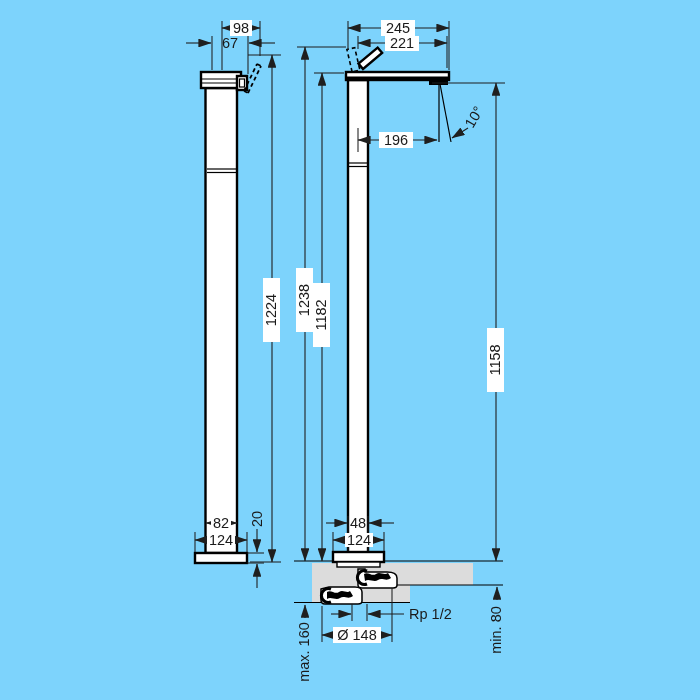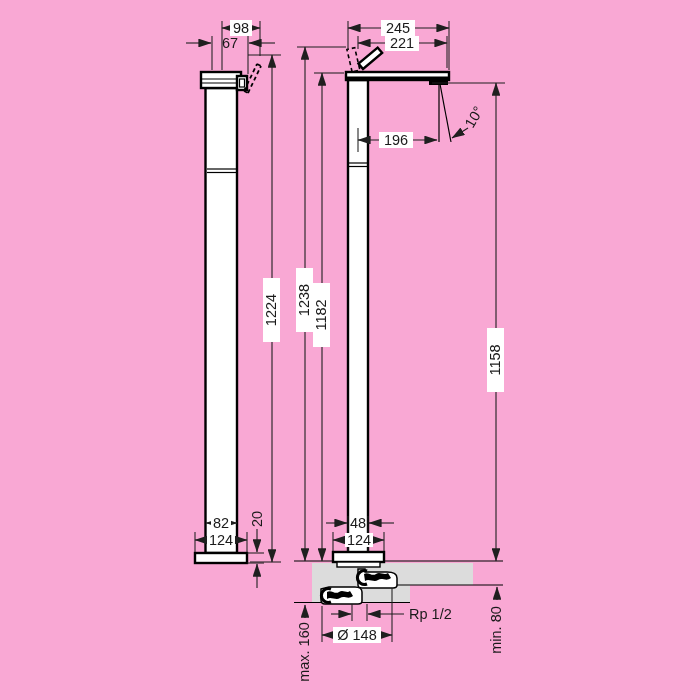--- a/index.html
+++ b/index.html
@@ -1,16 +1,16 @@
 <!DOCTYPE html>
 <html><head>
 <meta charset="utf-8">
 <style>
   html,body{margin:0;padding:0;background:#fff;}
-  #stage{position:relative;width:700px;height:700px;background:#f9a8d4;overflow:hidden;
+  #stage{position:relative;width:700px;height:700px;background:#7dd3fc;overflow:hidden;
          font-family:"Liberation Sans", sans-serif;}
   svg{position:absolute;left:0;top:0;}
   svg text{font-family:"Liberation Sans", sans-serif;font-size:14.5px;fill:#1a1a1a;}
   .outline{fill:#ffffff;stroke:#000;stroke-width:2.4;stroke-linejoin:miter;}
   .thin{stroke:#000;stroke-width:1.2;fill:none;}
   .heavy{stroke:#000;stroke-width:4;fill:none;}
   .dim{stroke:#1f1f1f;stroke-width:1.1;fill:none;}
   .ext{stroke:#1f1f1f;stroke-width:1.05;fill:none;}
   .dash{stroke:#000;stroke-width:1.8;fill:none;stroke-dasharray:4 3;}
   .gap{fill:#ffffff;stroke:none;}

